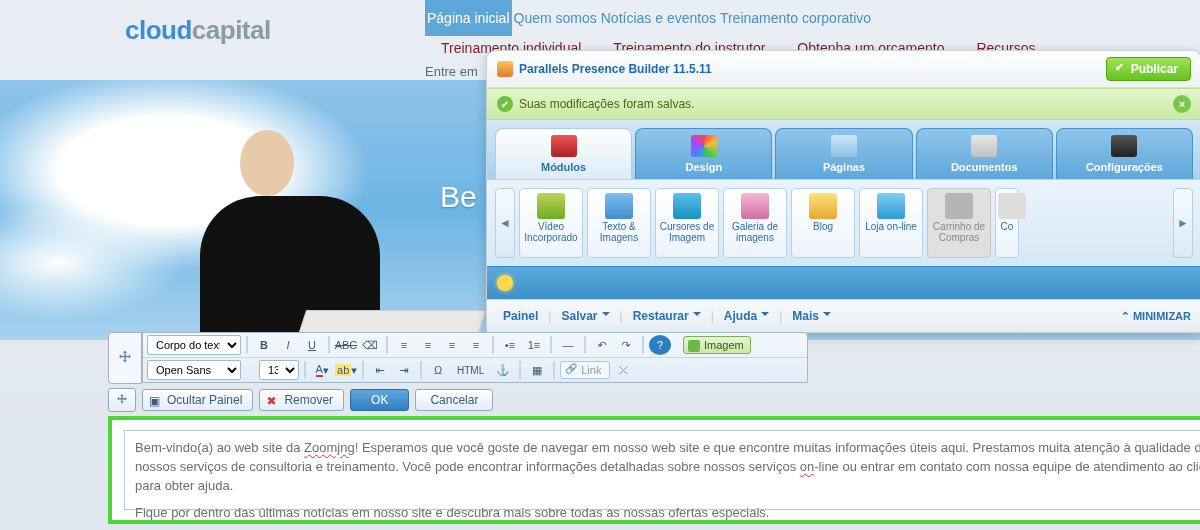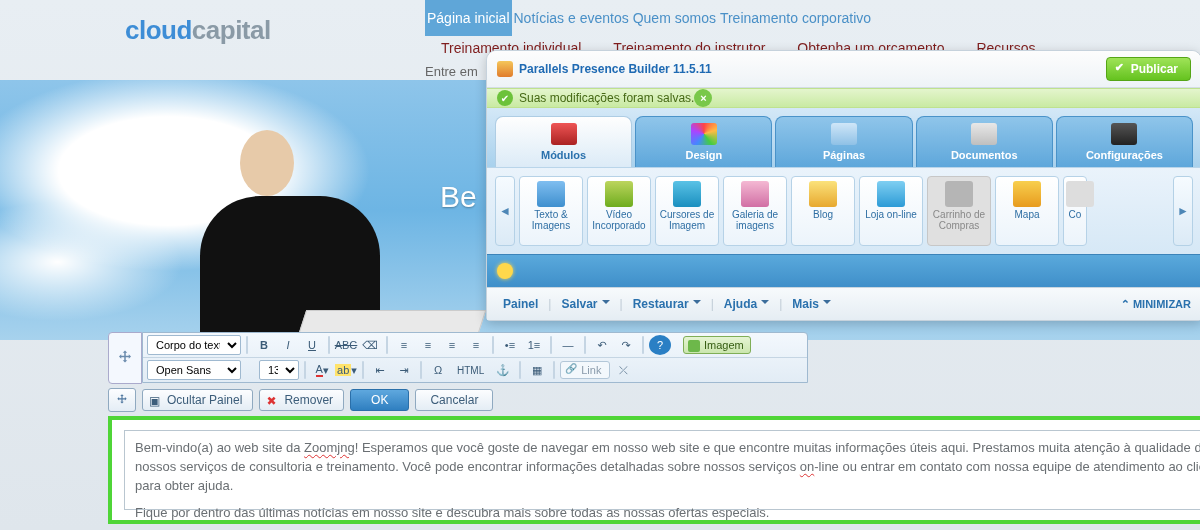--- a/index.html
+++ b/index.html
@@ -33,21 +33,21 @@
 .builder { position:absolute; left:486px; top:50px; width:716px; background:#fff; border-radius:10px 10px 4px 4px;
            box-shadow:0 3px 12px rgba(0,0,0,.2); border:1px solid #c6d2dc; font-size:12px; }
 .builder-title { display:flex; align-items:center; justify-content:space-between; padding:6px 10px; border-bottom:1px solid #d4dde5;
                  background:linear-gradient(#fdfdfd,#eef3f7); border-radius:10px 10px 0 0; }
 .builder-title .ttl{ display:flex; align-items:center; gap:6px; color:#1f6ab3; font-weight:bold; }
 .builder-title .ttl .bicon{ width:16px; height:16px; background:linear-gradient(#f5c65a,#e07c2c); border-radius:3px; position:relative;}
 .publish-btn { background:linear-gradient(#9fe358,#65c21f); border:1px solid #55a516; color:#fff; font-weight:bold;
                padding:4px 12px 4px 24px; border-radius:4px; position:relative; font-size:12px; cursor:pointer;margin-left:44px; }
 .publish-btn::before{content:"✔"; position:absolute; left:8px; top:3px; font-size:11px;}
 .savebar { background:linear-gradient(#e4f5cd,#c9eaa2); border-top:1px solid #bfe18f; border-bottom:1px solid #bfe18f;
-           padding:0 10px; display:flex; align-items:center; color:#456815; }
+           padding:6px 10px; display:flex; align-items:center; justify-content:space-between; color:#456815; }
 .savebar .chk{ width:16px;height:16px;background:#6cc23a;border-radius:50%;display:inline-flex;align-items:center;justify-content:center;color:#fff;font-size:10px;margin-right:6px;}
 .savebar .xbtn{ width:18px;height:18px;background:#79c84a;border-radius:50%;display:flex;align-items:center;justify-content:center;color:#fff;font-size:11px;cursor:pointer;}
 .tabrow { background:linear-gradient(#d4e8f7,#a8d1ed); padding:8px 8px 0; display:flex; gap:3px; }
 .tab { flex:1; background:linear-gradient(#8fc5ea,#5ea7db); border-radius:8px 8px 0 0; border:1px solid #4a93c9; border-bottom:none;
        text-align:center; padding:6px 4px 6px; color:#fff; font-weight:bold; cursor:pointer; position:relative;}
 .tab .ticon{ width:26px; height:22px; margin:0 auto 4px; background:#ddd; border-radius:3px; display:block;}
 .tab.active{ background:linear-gradient(#fefefe,#dcebf7); color:#2a71ad; border-color:#aecde4;}
 .tab small{ display:block; font-size:11px;}
 .modshelf { background:linear-gradient(#eaf3fb,#d6e8f6); border-top:1px solid #b9d5ea; padding:8px; display:flex; align-items:center; gap:4px;}
 .modshelf .arrow{ width:20px; height:70px; background:linear-gradient(#f6fbff,#dbeaf6); border:1px solid #b4d1e6; border-radius:4px;
@@ -115,22 +115,22 @@
 </head>
 <body>
 
 <div class="site-top">
   <div class="logo">
     <span class="c1">cloud</span><span class="c2">capital</span>
   </div>
 </div>
 <div class="topnav">
   <a class="active">Página inicial</a>
+  <a>Quem somos</a>
   <a>Notícias e eventos</a>
-  <a>Quem somos</a>
   <a>Treinamento corporativo</a>
 </div>
 <div class="topnav2">
   <a>Treinamento individual</a>
   <a>Treinamento do instrutor</a>
   <a>Obtenha um orçamento</a>
   <a>Recursos</a>
 </div>
 <div class="subline">Entre em</div>
 
@@ -176,28 +176,27 @@
         <small>Documentos</small>
       </div>
     <div class="tab">
         <span class="ticon" style="background:linear-gradient(#555,#222);"></span>
         <small>Configurações</small>
       </div>
   </div>
   <div class="modshelf">
     <div class="arrow">◄</div>
     <div class="mods">
+      <div class="mod"><div class="micon m-vi"></div><span>Vídeo Incorporado</span></div>
       <div class="mod"><div class="micon m-ti"></div><span>Texto &amp; Imagens</span></div>
-      <div class="mod"><div class="micon m-vi"></div><span>Vídeo Incorporado</span></div>
       <div class="mod"><div class="micon m-cu"></div><span>Cursores de Imagem</span></div>
       <div class="mod"><div class="micon m-ga"></div><span>Galeria de imagens</span></div>
       <div class="mod"><div class="micon m-bl"></div><span>Blog</span></div>
       <div class="mod"><div class="micon m-lo"></div><span>Loja on-line</span></div>
       <div class="mod disabled"><div class="micon m-ca"></div><span>Carrinho de Compras</span></div>
-      <div class="mod"><div class="micon m-ma"></div><span>Mapa</span></div>
       <div class="mod" style="width:24px;"><div class="micon m-co"></div><span>Co</span></div>
     </div>
     <div class="arrow">►</div>
   </div>
   <div class="hint">
       <span class="bulb"></span>
     </div>
   <div class="builder-foot">
     <span class="lnk">Painel</span>
     <span style="color:#c0ccd6;">|</span>

